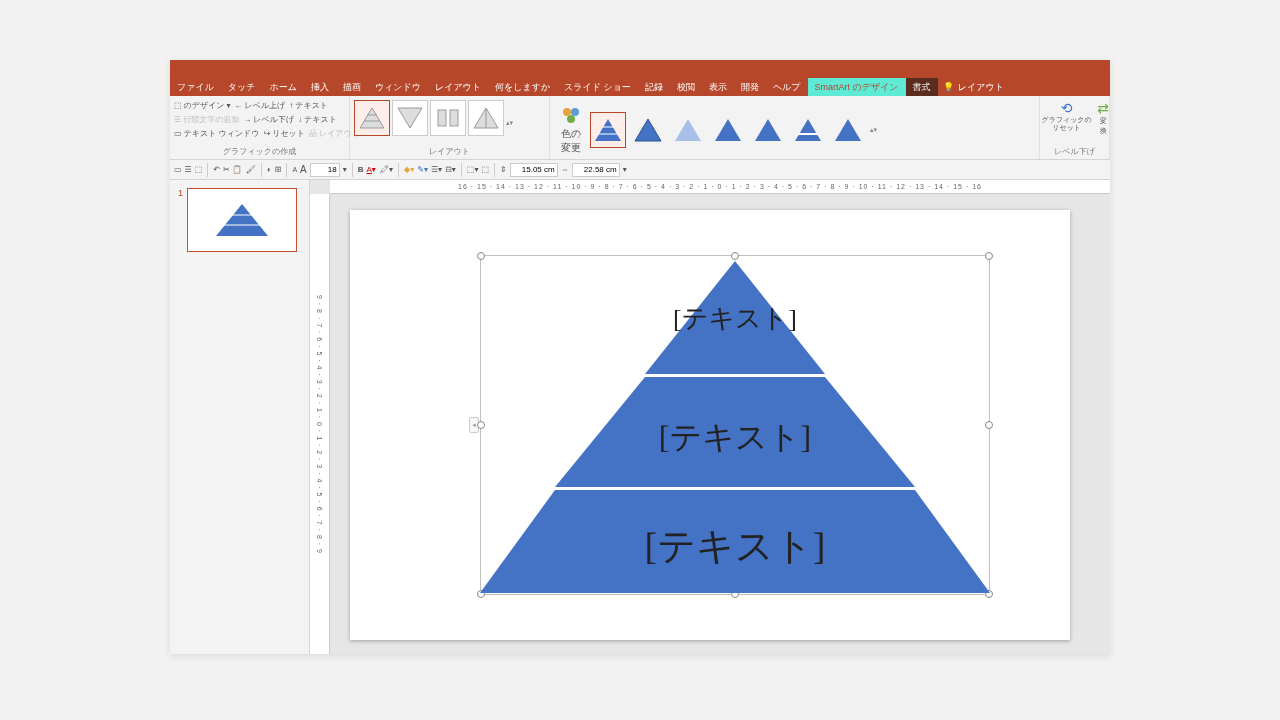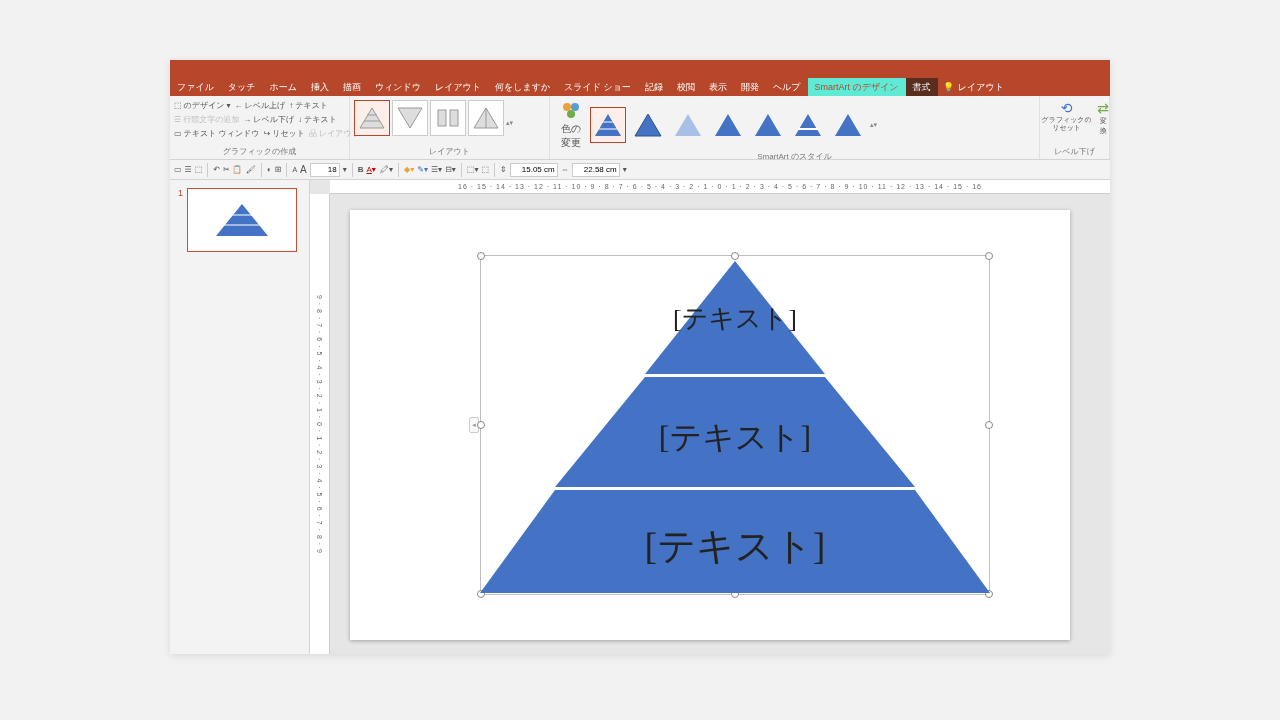--- a/index.html
+++ b/index.html
@@ -177,21 +177,20 @@
                 <line x1="5" y1="17" x2="25" y2="17" stroke="#fff" stroke-width="2"></line>
               </svg>
             </div>
         <div class="style-item">
               <svg width="30" height="26">
                 <polygon points="15,2 28,24 2,24" fill="#4472c4"></polygon>
               </svg>
             </div>
         <div style="width:10px;color:#888;font-size:7px;display:flex;flex-direction:column;justify-content:space-around;">▴▾</div>
       </div>
-      <div class="group-label">SmartArt のスタイル</div>
     </div>
 
     <div class="group gr">
       <div style="display:flex;gap:4px;">
         <div style="text-align:center">
           <div style="font-size:14px;color:#4472c4;">⟲</div>
           <div style="font-size:7px;line-height:1.1">グラフィックのリセット</div>
         </div>
         <div style="text-align:center">
           <div style="font-size:14px;color:#70ad47;">⇄</div>

